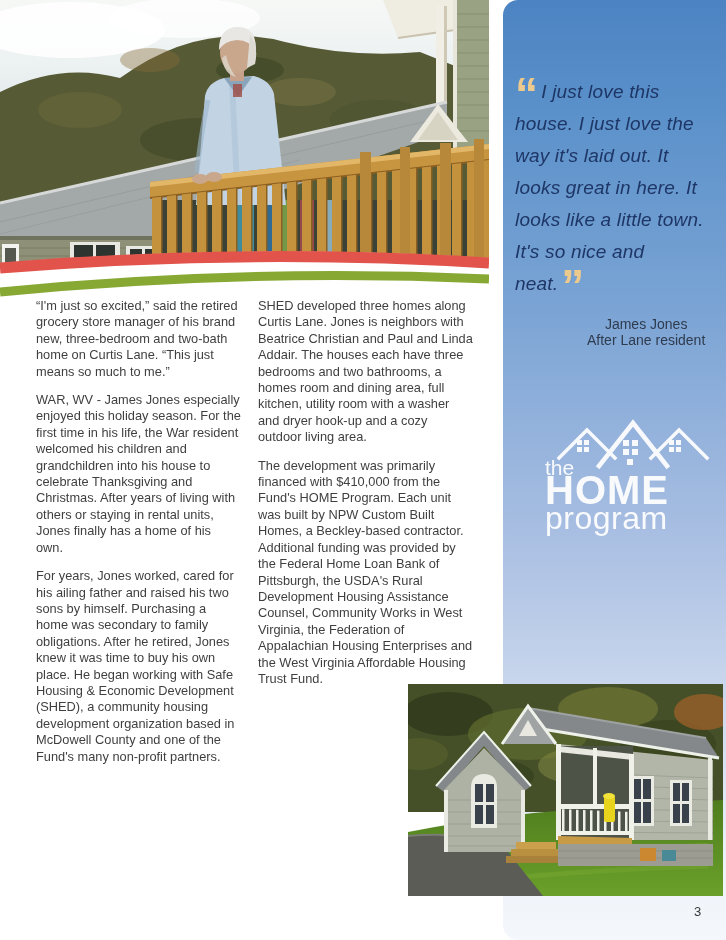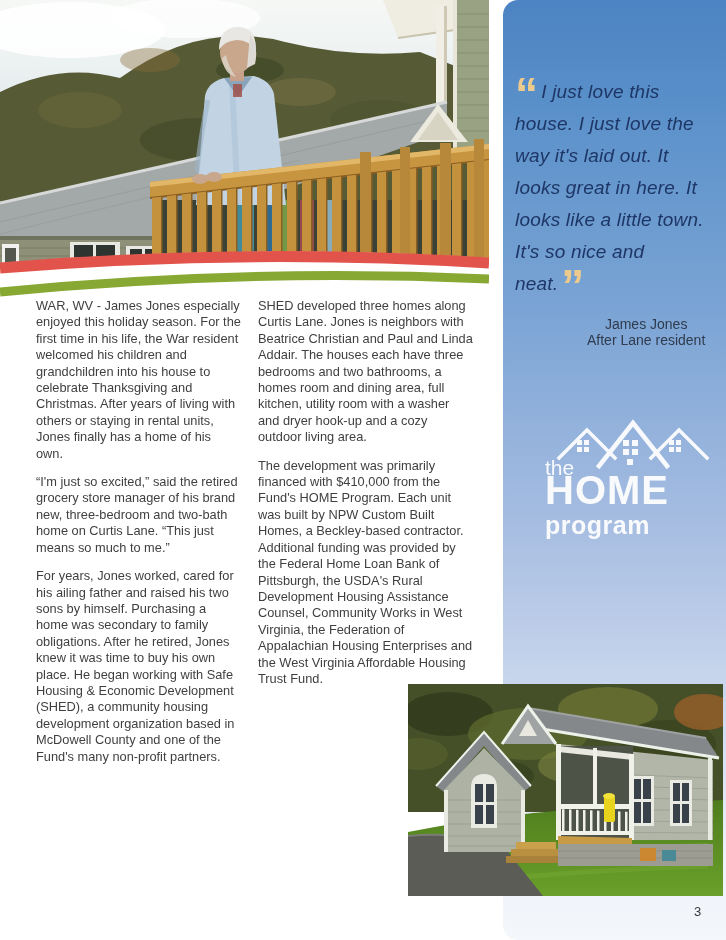--- a/index.html
+++ b/index.html
@@ -31,21 +31,21 @@
   .qmark-close { margin-left:3px; }
   .attribution {
     position:absolute; left:84px; top:316px;
     font-size:14px; line-height:16px; color:#2f3b4e;text-align:center;
   }
   
   .home-logo { position:absolute; left:42px; top:414px; width:175px; color:#ffffff; opacity:.93; }
   .home-logo .houses { display:block; margin-left:8px; }
   .home-logo .l1 { font-size:21px; line-height:15px; font-weight:400; margin-top:-16px; }
   .home-logo .l2 { font-size:40px; line-height:31px; font-weight:bold; letter-spacing:1px; }
-  .home-logo .l3 { font-size:25px; line-height:24px; font-weight:700; letter-spacing:.5px;margin-top:7px; }
+  .home-logo .l3 { font-size:32px; line-height:24px; font-weight:400; letter-spacing:.5px; }
   
   .col { position:absolute; top:298px; font-size:12.8px; line-height:16.4px; color:#3f3f3f; }
   .col p { margin:0 0 12px 0; }
   .col1 { left:36px;  width:205px; }
   .col2 { left:258px; width:215px; }
   
   .house-photo { position:absolute; left:408px; top:684px; width:315px; height:212px; }
   .house-photo svg { display:block; }
   
   .page-num { position:absolute; left:694px; top:904px; font-size:13px; color:#3a3a3a; }
@@ -198,22 +198,22 @@
           <rect x="74" y="45" width="6" height="6"></rect>
         </g>
       </svg>
       <div class="l1">the</div>
       <div class="l2">HOME</div>
       <div class="l3">program</div>
     </div>
   </div>
 
   <div class="col col1">
+    <p>“I'm just so excited,” said the retired grocery store manager of his brand new, three-bedroom and two-bath home on Curtis Lane. “This just means so much to me.”</p>
     <p>WAR, WV - James Jones especially enjoyed this holiday season. For the first time in his life, the War resident welcomed his children and grandchildren into his house to celebrate Thanksgiving and Christmas. After years of living with others or staying in rental units, Jones finally has a home of his own.</p>
-    <p>“I'm just so excited,” said the retired grocery store manager of his brand new, three-bedroom and two-bath home on Curtis Lane. “This just means so much to me.”</p>
     <p>For years, Jones worked, cared for his ailing father and raised his two sons by himself. Purchasing a home was secondary to family obligations. After he retired, Jones knew it was time to buy his own place. He began working with Safe Housing &amp; Economic Development (SHED), a community housing development organization based in McDowell County and one of the Fund's many non-profit partners.</p>
   </div>
   <div class="col col2">
     <p>SHED developed three homes along Curtis Lane. Jones is neighbors with Beatrice Christian and Paul and Linda Addair. The houses each have three bedrooms and two bathrooms, a homes room and dining area, full kitchen, utility room with a washer and dryer hook-up and a cozy outdoor living area.</p>
     <p>The development was primarily financed with $410,000 from the Fund's HOME Program. Each unit was built by NPW Custom Built Homes, a Beckley-based contractor. Additional funding was provided by the Federal Home Loan Bank of Pittsburgh, the USDA's Rural Development Housing Assistance Counsel, Community Works in West Virginia, the Federation of Appalachian Housing Enterprises and the West Virginia Affordable Housing Trust Fund.</p>
   </div>
 
   <div class="house-photo">
     <svg width="315" height="212" viewBox="0 0 315 212" xmlns="http://www.w3.org/2000/svg">
       <defs>

